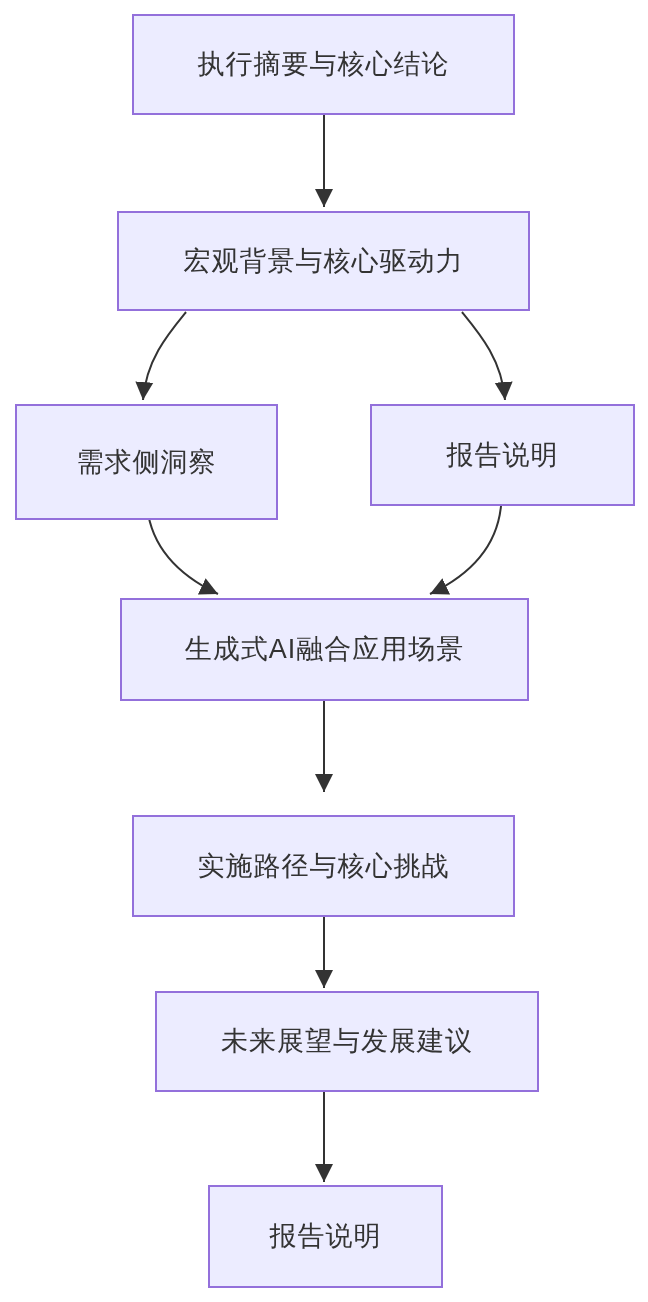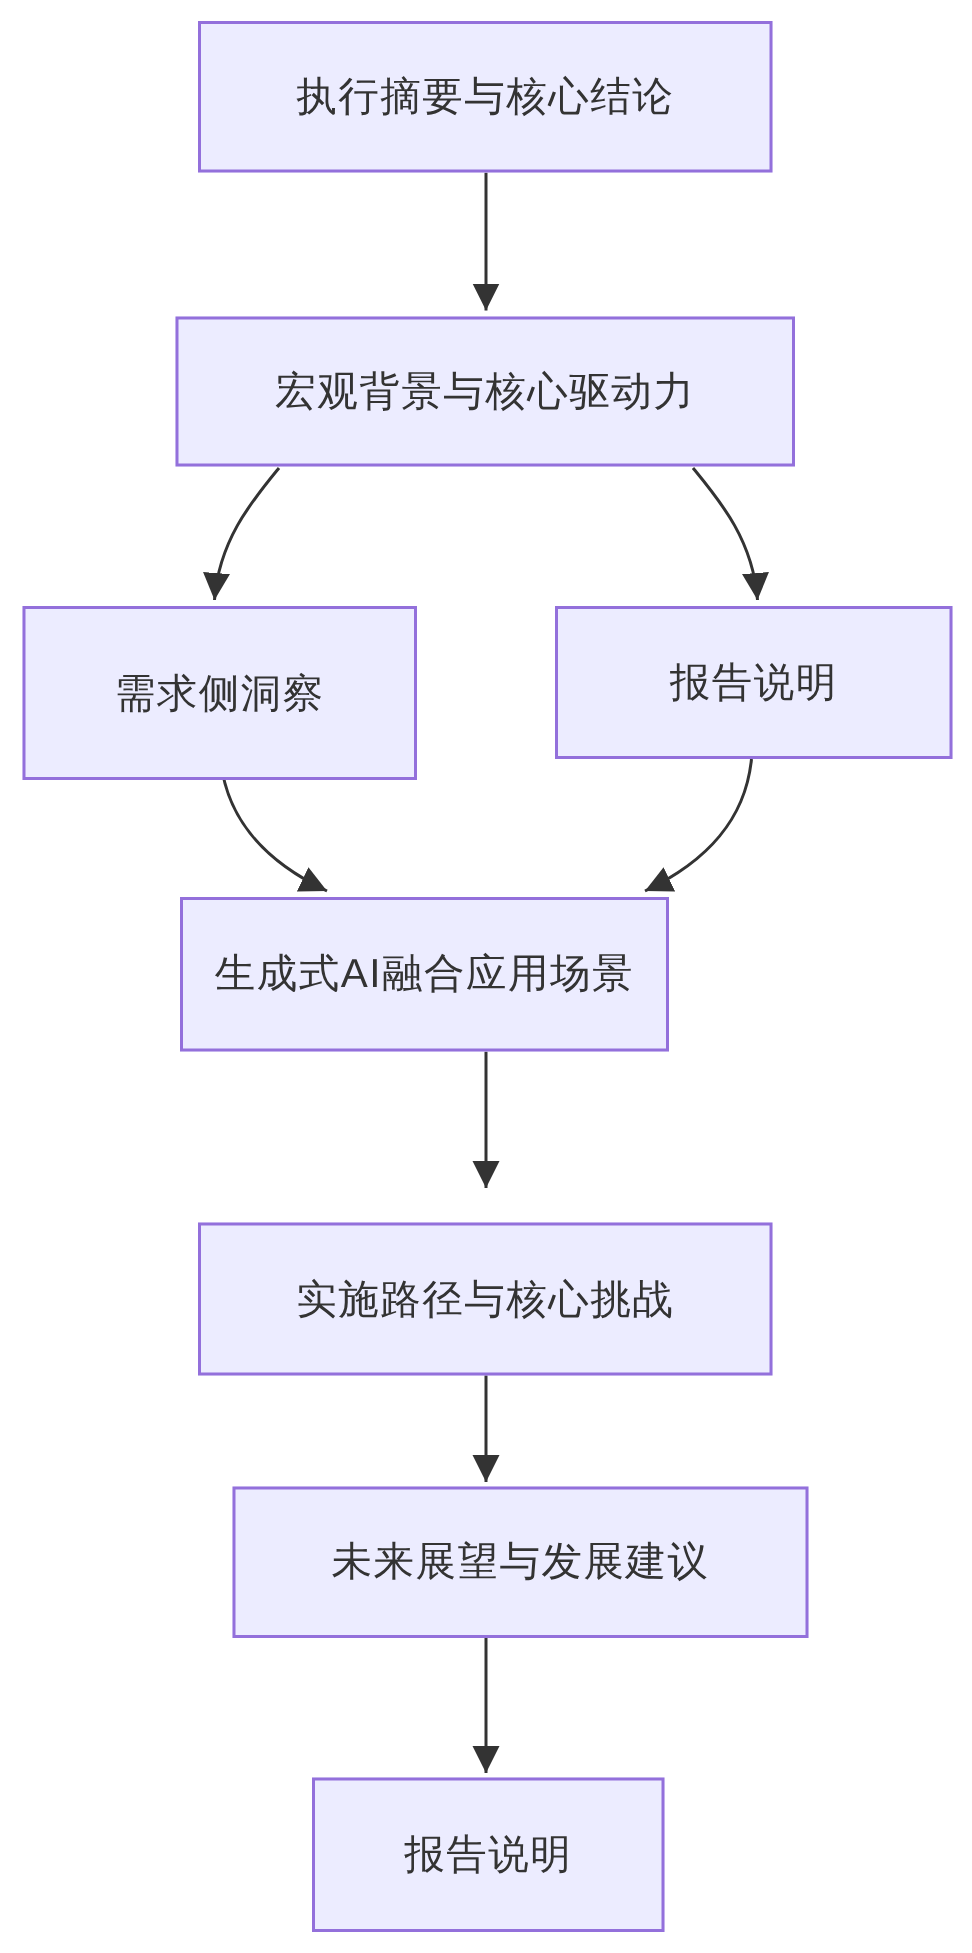--- a/index.html
+++ b/index.html
@@ -70,21 +70,21 @@
   </div>
 
   <div class="node" style="left:15px;top:404px;width:263px;height:116px;">
     <span class="node-label">需求侧洞察</span>
   </div>
 
   <div class="node" style="left:370px;top:404px;width:265px;height:102px;">
     <span class="node-label">报告说明</span>
   </div>
 
-  <div class="node" style="left:120px;top:598px;width:326px;height:103px;">
+  <div class="node" style="left:120px;top:598px;width:409px;height:103px;">
     <span class="node-label">生成式AI融合应用场景</span>
   </div>
 
   <div class="node" style="left:132px;top:795px;width:383px;height:102px;margin-top:20px;">
     <span class="node-label">实施路径与核心挑战</span>
   </div>
 
   <div class="node" style="left:131px;top:991px;width:384px;height:101px;margin-left:24px;">
     <span class="node-label">未来展望与发展建议</span>
   </div>

